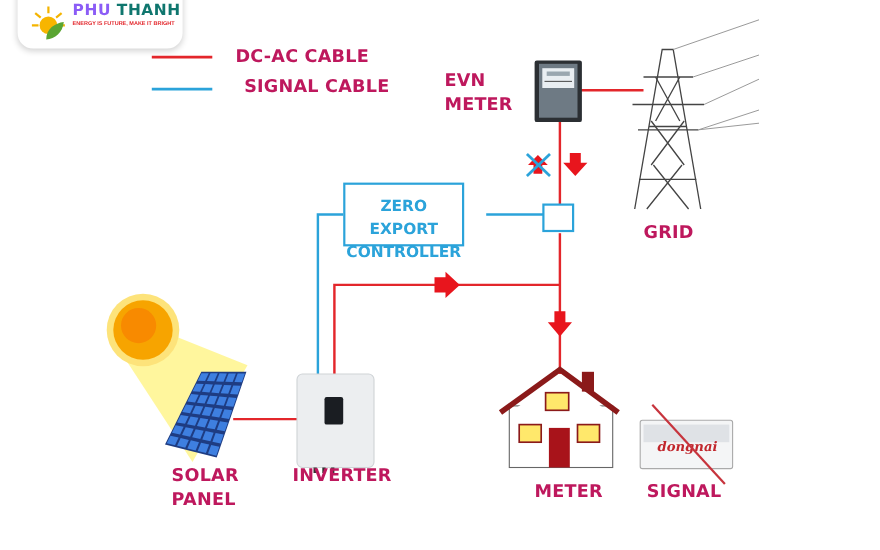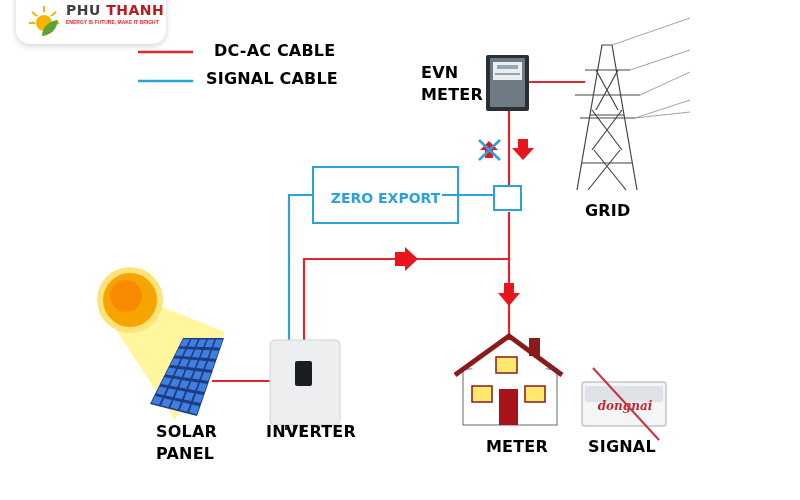--- a/index.html
+++ b/index.html
@@ -1,23 +1,23 @@
 <!DOCTYPE html>
 <html><head>
 <meta charset="utf-8">
 <style>
   html,body{margin:0;padding:0;background:#ffffff;}
   body{width:800px;height:500px;position:relative;overflow:hidden;font-family:"Liberation Sans",sans-serif;}
   .logo-card{position:absolute;left:16px;top:-8px;width:150px;height:52px;border-radius:0 0 14px 14px;background:#fff;box-shadow:0 2px 6px rgba(0,0,0,.18);}
   .logo-name{position:absolute;left:50px;top:10px;font:bold 14px "DejaVu Sans",sans-serif;letter-spacing:.5px;}
-  .logo-name .a{color:#404040}.logo-name .b{color:#b91c1c}
+  .logo-name .a{color:#8b5cf6}.logo-name .b{color:#0f766e}
   .logo-tag{position:absolute;left:50px;top:27px;font:bold 5px "Liberation Sans",sans-serif;color:#e3262b;white-space:nowrap;}
-  .lbl{position:absolute;font:bold 16px "DejaVu Sans",sans-serif;color:#000000;letter-spacing:.2px;white-space:nowrap;}
+  .lbl{position:absolute;font:bold 16px "DejaVu Sans",sans-serif;color:#be185d;letter-spacing:.2px;white-space:nowrap;}
   .lbl2{line-height:22px;}
-  .zec{position:absolute;left:312px;top:166px;width:147px;height:58px;border:2px solid #2ba3da;box-sizing:border-box;color:#2ba3da;font:bold 14px "DejaVu Sans",sans-serif;text-align:center;line-height:21px;padding-top:20px;}
+  .zec{position:absolute;left:312px;top:166px;width:110px;height:58px;border:2px solid #2ba3da;box-sizing:border-box;color:#2ba3da;font:bold 14px "DejaVu Sans",sans-serif;text-align:center;line-height:21px;padding-top:10px;}
   svg.diagram{position:absolute;left:0;top:0;}
 </style>
 </head>
 <body>
 
 <div class="logo-card">
   <svg width="36" height="36" style="position:absolute;left:12px;top:12px">
     <g stroke="#f4b400" stroke-width="2">
       <line x1="16" y1="2" x2="16" y2="8"></line>
         <line x1="4" y1="8" x2="9" y2="12"></line>
@@ -154,28 +154,29 @@
 
   <g>
     <rect x="582" y="382" width="84" height="44" rx="2" fill="#f4f5f6" stroke="#aaa"></rect>
     <rect x="585" y="386" width="78" height="16" fill="#dfe2e6"></rect>
     <text x="625" y="410" font-family="DejaVu Serif, serif" font-style="italic" font-weight="bold" font-size="12" fill="#c1272d" text-anchor="middle">dongnai</text>
     <line x1="593" y1="368" x2="659" y2="440" stroke="#c7343d" stroke-width="2"></line>
   </g>
 </svg>
 
 <div class="lbl" style="left:214px;top:41px">DC-AC CABLE</div>
-<div class="lbl" style="left:206px;top:69px">SIGNAL CABLE</div>
+<div class="lbl" style="left:222px;top:69px">SIGNAL CABLE</div>
 
-<div class="lbl lbl2" style="left:421px;top:62px">
+<div class="lbl lbl2" style="left:404px;top:62px">
   <div>EVN</div>
   <div>METER</div>
 </div>
 <div class="zec">
   <div>ZERO EXPORT</div>
+  <div>CONTROLLER</div>
 </div>
 <div class="lbl" style="left:585px;top:201px">GRID</div>
 <div class="lbl lbl2" style="left:156px;top:421px">
   <div>SOLAR</div>
   <div>PANEL</div>
 </div>
 <div class="lbl" style="left:266px;top:422px">INVERTER</div>
 <div class="lbl" style="left:486px;top:437px">METER</div>
 <div class="lbl" style="left:588px;top:437px">SIGNAL</div>
 

